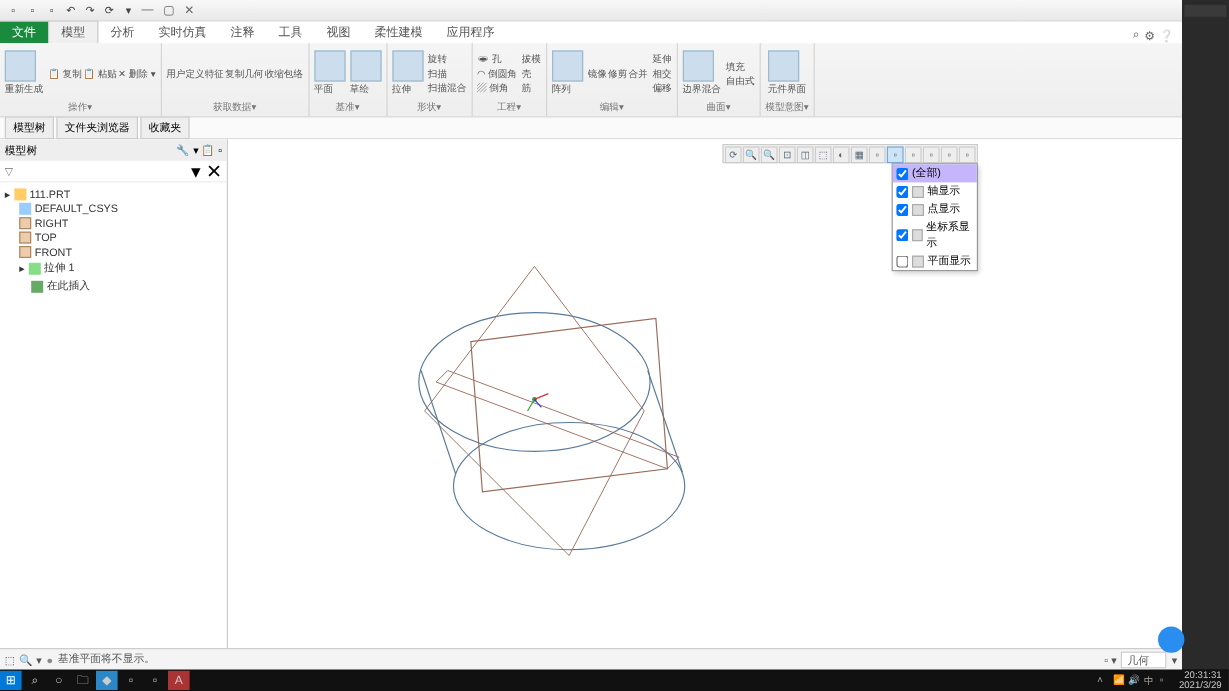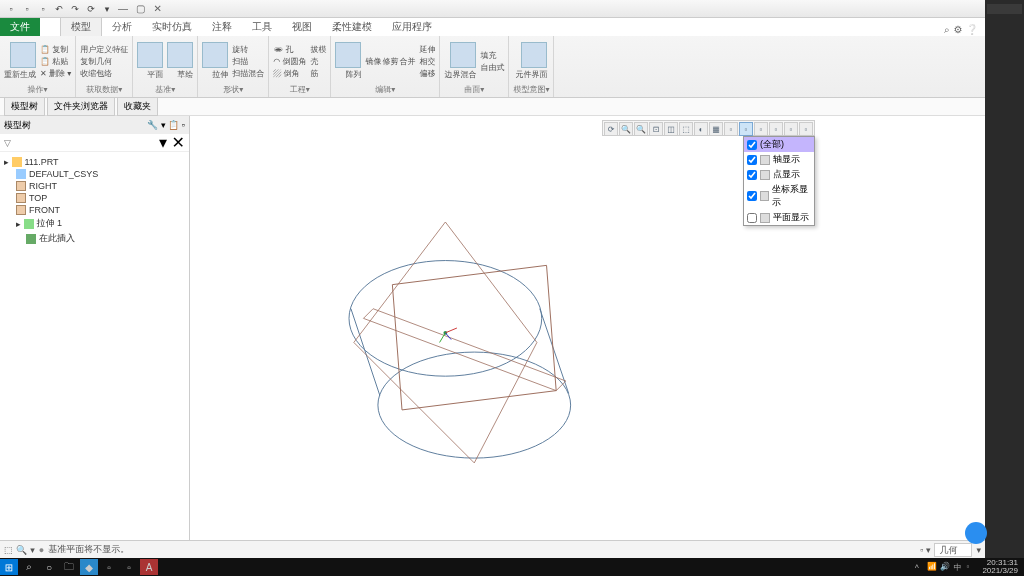--- a/index.html
+++ b/index.html
@@ -6,26 +6,26 @@
 body { background: #000; width: 1024px; height: 576px; overflow: hidden; position: relative; }
 .app-window { position: absolute; top: 0; left: 0; width: 985px; height: 558px; background: #fff; display: flex; flex-direction: column; }
 .titlebar { height: 18px; background: linear-gradient(#f8f8f8,#e8e8e8); display: flex; align-items: center; font-size: 9px; color: #444; border-bottom: 1px solid #ccc; }
 .qat { display: flex; gap: 2px; padding: 0 4px; }
 .qat-btn { width: 14px; height: 14px; display: flex; align-items: center; justify-content: center; }
 .title-text { flex: 1; text-align: center; font-size: 9px; }
 .win-controls { display: flex; gap: 8px; padding-right: 6px; font-size: 10px; color: #666; }
 .menubar { height: 18px; background: #fff; display: flex; align-items: flex-end; font-size: 10px; }
 .menutab { padding: 2px 10px; color: #555; cursor: default; font-family: Liberation Mono, monospace; }
 .menutab.file { background: #1a8a3e; color: #fff; }
-.menutab.active { background: #f0f0f0; border: 1px solid #ccc; border-bottom: none; margin-left: 20px; }
+.menutab.active { background: #f0f0f0; border: 1px solid #ccc; border-bottom: none; }
 .help-icons { margin-left: auto; padding-right: 6px; display: flex; gap: 4px; color: #666; }
 .ribbon { height: 62px; background: linear-gradient(#f5f5f5,#eee); border-bottom: 1px solid #ccc; display: flex; font-size: 9px; }
 .rib-group { border-right: 1px solid #d5d5d5; padding: 2px 4px; display: flex; flex-direction: column; align-items: center; justify-content: space-between; }
 .rib-items { display: flex; gap: 4px; flex: 1; align-items: center; }
-.rib-item { display: flex; flex-direction: column; align-items: flex-end; gap: 1px; color: #444; }
+.rib-item { display: flex; flex-direction: column; align-items: flex-start; gap: 1px; color: #444; }
 .rib-icon { width: 18px; height: 18px; background: #cde; border: 1px solid #9bc; }
 .rib-icon.big { width: 26px; height: 26px; }
 .rib-label { font-size: 8px; color: #555; }
 .rib-group-label { font-size: 8px; color: #777; width: 100%; text-align: center; }
 .subbar { height: 18px; background: #fafafa; border-bottom: 1px solid #ddd; display: flex; align-items: center; font-size: 9px; padding-left: 4px; gap: 2px; }
 .subtab { padding: 2px 6px; background: #eee; border: 1px solid #ccc; }
 .main { flex: 1; display: flex; overflow: hidden; }
 .sidebar { width: 190px; background: #fff; border-right: 1px solid #ccc; display: flex; flex-direction: column; }
 .sb-header { height: 18px; background: #eee; display: flex; align-items: center; justify-content: space-between; font-size: 9px; padding: 0 4px; }
 .sb-search { height: 18px; display: flex; align-items: center; padding: 0 4px; border-bottom: 1px solid #eee; }
@@ -112,31 +112,31 @@
     </div>
   </div>
 
   <div class="ribbon">
     <div class="rib-group">
       <div class="rib-items">
         <div class="rib-item">
             <div class="rib-icon big"></div>
             <span class="rib-label">重新生成</span>
           </div>
-        <div style="display:flex;flex-direction:column;gap:1px">
+        <div style="display:flex;flex-direction:row;gap:1px">
           <span class="rib-label">📋 复制</span>
           <span class="rib-label">📋 粘贴</span>
           <span class="rib-label">✕ 删除 ▾</span>
         </div>
       </div>
       <div class="rib-group-label">操作▾</div>
     </div>
     <div class="rib-group">
       <div class="rib-items">
-          <div style="display:flex;flex-direction:column;gap:1px">
+          <div style="display:flex;gap:1px">
         <span class="rib-label">用户定义特征</span>
         <span class="rib-label">复制几何</span>
         <span class="rib-label">收缩包络</span>
       </div>
         </div>
       <div class="rib-group-label">获取数据▾</div>
     </div>
     <div class="rib-group">
       <div class="rib-items">
         <div class="rib-item">

